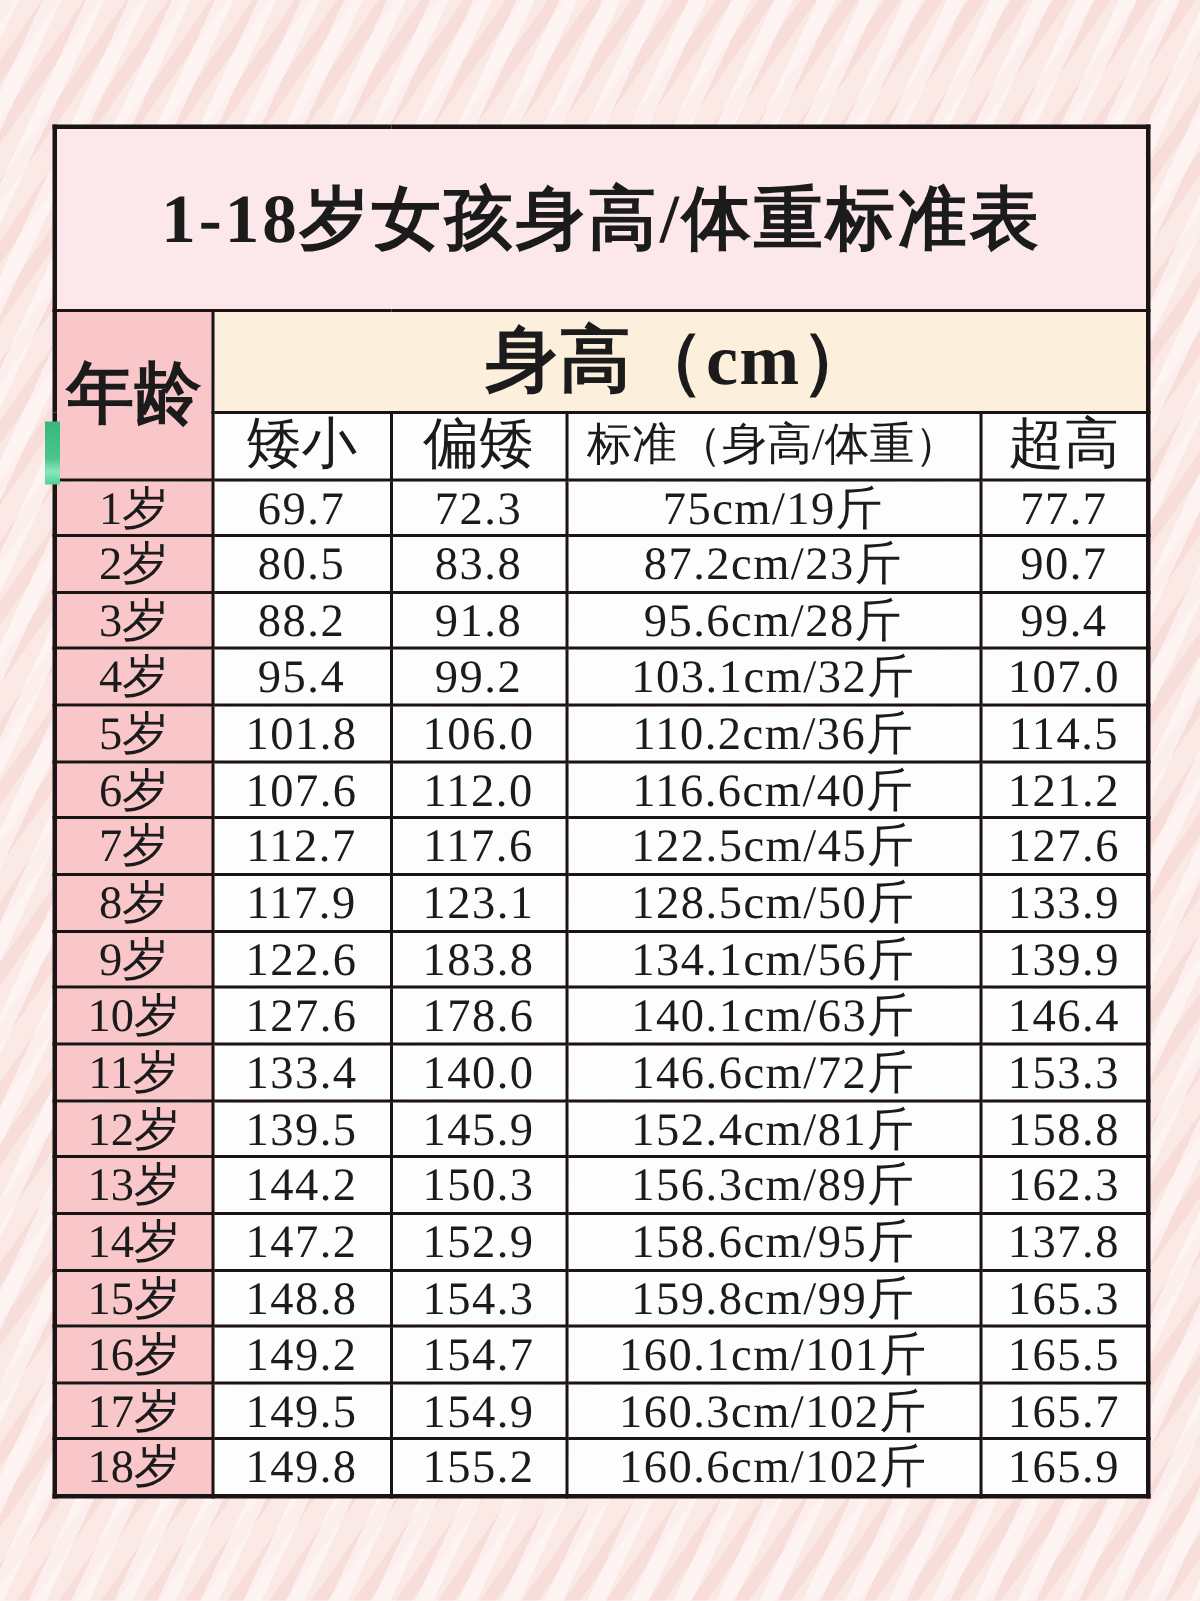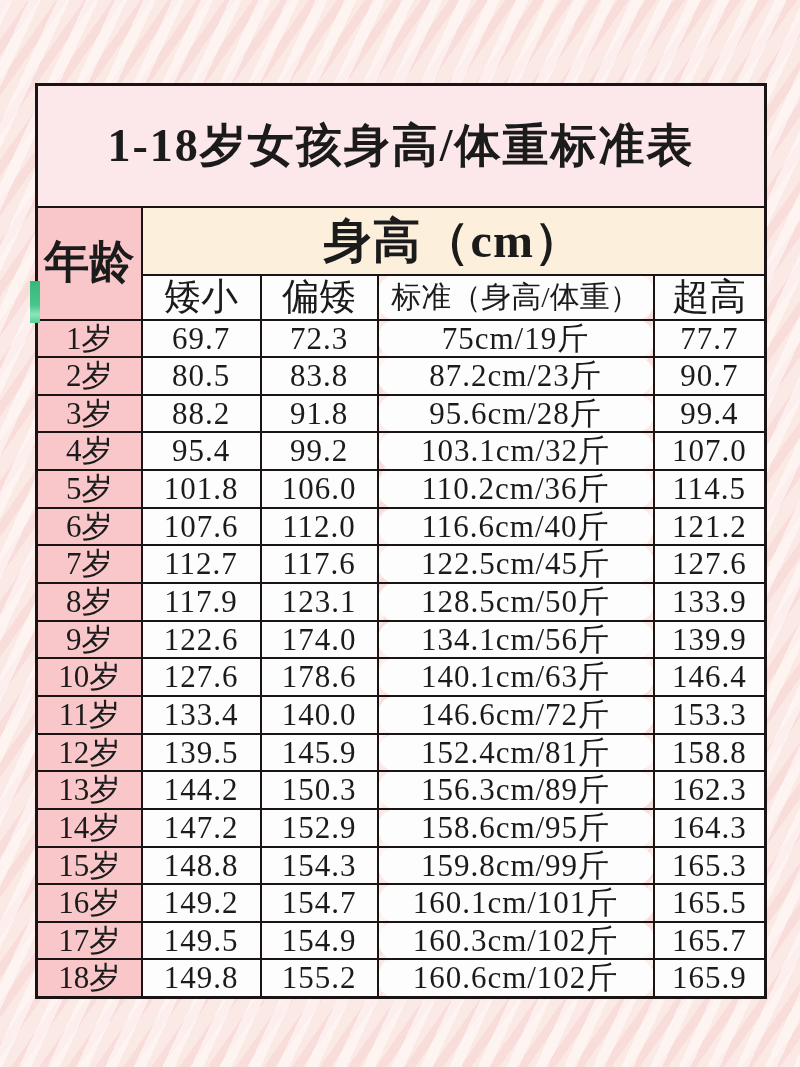--- a/index.html
+++ b/index.html
@@ -57,21 +57,21 @@
     font-weight:400;
   }
   tr.subhead th.std-col { font-size:30px; }
   tbody.rows td {
     height:33px;
     background:#fefdfd;
     font-size:31px;
     letter-spacing:1px;
   }
   tbody.rows td.age { background:#f9c7ca; letter-spacing:0;text-align:center; }
-  .red { color:#c33b43;border-radius:18px; }
+  .red { color:#c33b43; }
   .green-marker {
     position:absolute;
     left:30px; top:281px;
     width:10px; height:42px;
     background:linear-gradient(180deg,#35b87c 0%,#4ac58b 58%,#8ae6bb 80%,#52cf94 100%);
     z-index:5;
   }
 </style>
 </head>
 <body>
@@ -156,21 +156,21 @@
         <tr>
       <td class="age">8岁</td>
       <td>117.9</td>
       <td>123.1</td>
       <td class="red">128.5cm/50斤</td>
       <td>133.9</td>
     </tr>
         <tr>
       <td class="age">9岁</td>
       <td>122.6</td>
-      <td>174.0</td>
+      <td>183.8</td>
       <td class="red">134.1cm/56斤</td>
       <td>139.9</td>
     </tr>
         <tr>
       <td class="age">10岁</td>
       <td>127.6</td>
       <td>178.6</td>
       <td class="red">140.1cm/63斤</td>
       <td>146.4</td>
     </tr>
@@ -193,21 +193,21 @@
       <td>144.2</td>
       <td>150.3</td>
       <td class="red">156.3cm/89斤</td>
       <td>162.3</td>
     </tr>
         <tr>
       <td class="age">14岁</td>
       <td>147.2</td>
       <td>152.9</td>
       <td class="red">158.6cm/95斤</td>
-      <td>164.3</td>
+      <td>137.8</td>
     </tr>
         <tr>
       <td class="age">15岁</td>
       <td>148.8</td>
       <td>154.3</td>
       <td class="red">159.8cm/99斤</td>
       <td>165.3</td>
     </tr>
         <tr>
       <td class="age">16岁</td>

